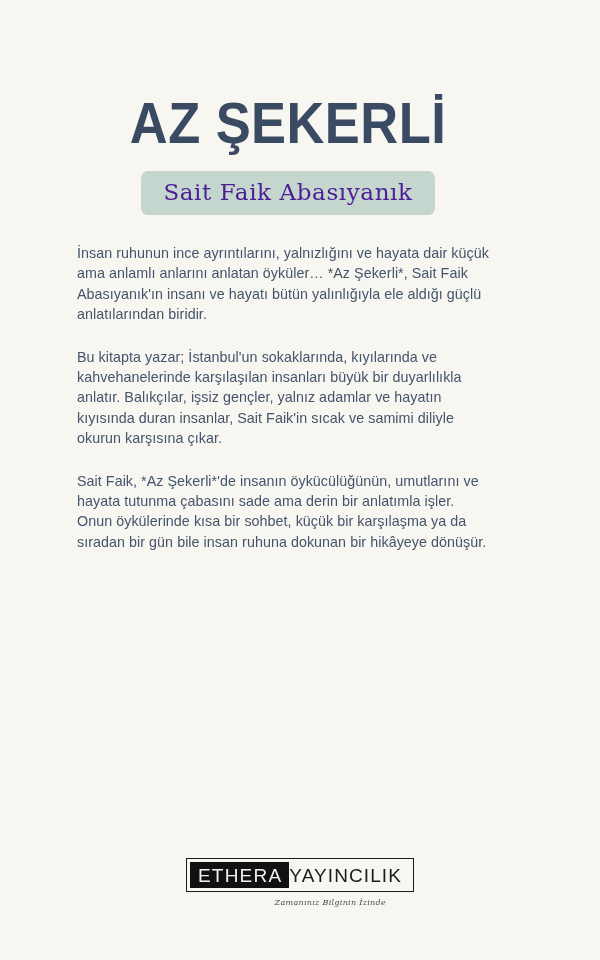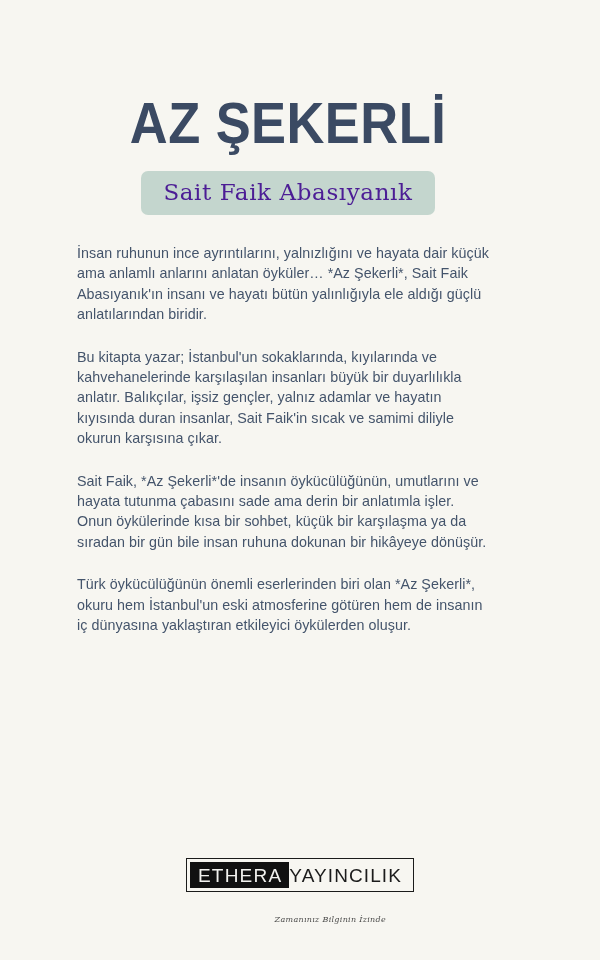--- a/index.html
+++ b/index.html
@@ -131,21 +131,21 @@
     align-items: center;
     padding: 0 8px 0 0;
     font-family: "Liberation Sans", sans-serif;
     font-size: 19px;
     font-weight: 400;
     letter-spacing: 1.1px;
     line-height: 1;
   }
 
   .logo-tagline {
-    margin-top: 23px;
+    margin-top: 6px;
     width: 172px;
     text-align: right;
     font-family: "DejaVu Serif", "Liberation Serif", serif;
     font-style: italic;
     font-size: 8px;
     letter-spacing: 0.3px;
     color: #2a2a2a;
     opacity: 0.85;
   }
 </style>
@@ -159,21 +159,20 @@
 
     <div class="author-badge-wrap">
       <span class="author-badge">Sait Faik Abasıyanık</span>
     </div>
   </div>
 
   <div class="blurb">
     <p>İnsan ruhunun ince ayrıntılarını, yalnızlığını ve hayata dair küçük ama anlamlı anlarını anlatan öyküler… *Az Şekerli*, Sait Faik Abasıyanık'ın insanı ve hayatı bütün yalınlığıyla ele aldığı güçlü anlatılarından biridir.</p>
     <p>Bu kitapta yazar; İstanbul'un sokaklarında, kıyılarında ve kahvehanelerinde karşılaşılan insanları büyük bir duyarlılıkla anlatır. Balıkçılar, işsiz gençler, yalnız adamlar ve hayatın kıyısında duran insanlar, Sait Faik'in sıcak ve samimi diliyle okurun karşısına çıkar.</p>
     <p>Sait Faik, *Az Şekerli*'de insanın öykücülüğünün, umutlarını ve hayata tutunma çabasını sade ama derin bir anlatımla işler. Onun öykülerinde kısa bir sohbet, küçük bir karşılaşma ya da sıradan bir gün bile insan ruhuna dokunan bir hikâyeye dönüşür.</p>
-    <p>Türk öykücülüğünün önemli eserlerinden biri olan *Az Şekerli*, okuru hem İstanbul'un eski atmosferine götüren hem de insanın iç dünyasına yaklaştıran etkileyici öykülerden oluşur.</p>
   </div>
 
   <div class="publisher">
     <div class="logo-box">
       <span class="logo-mark">ETHERA</span>
       <span class="logo-word">YAYINCILIK</span>
     </div>
     <div class="logo-tagline">Zamanınız Bilginin İzinde</div>
   </div>
 

